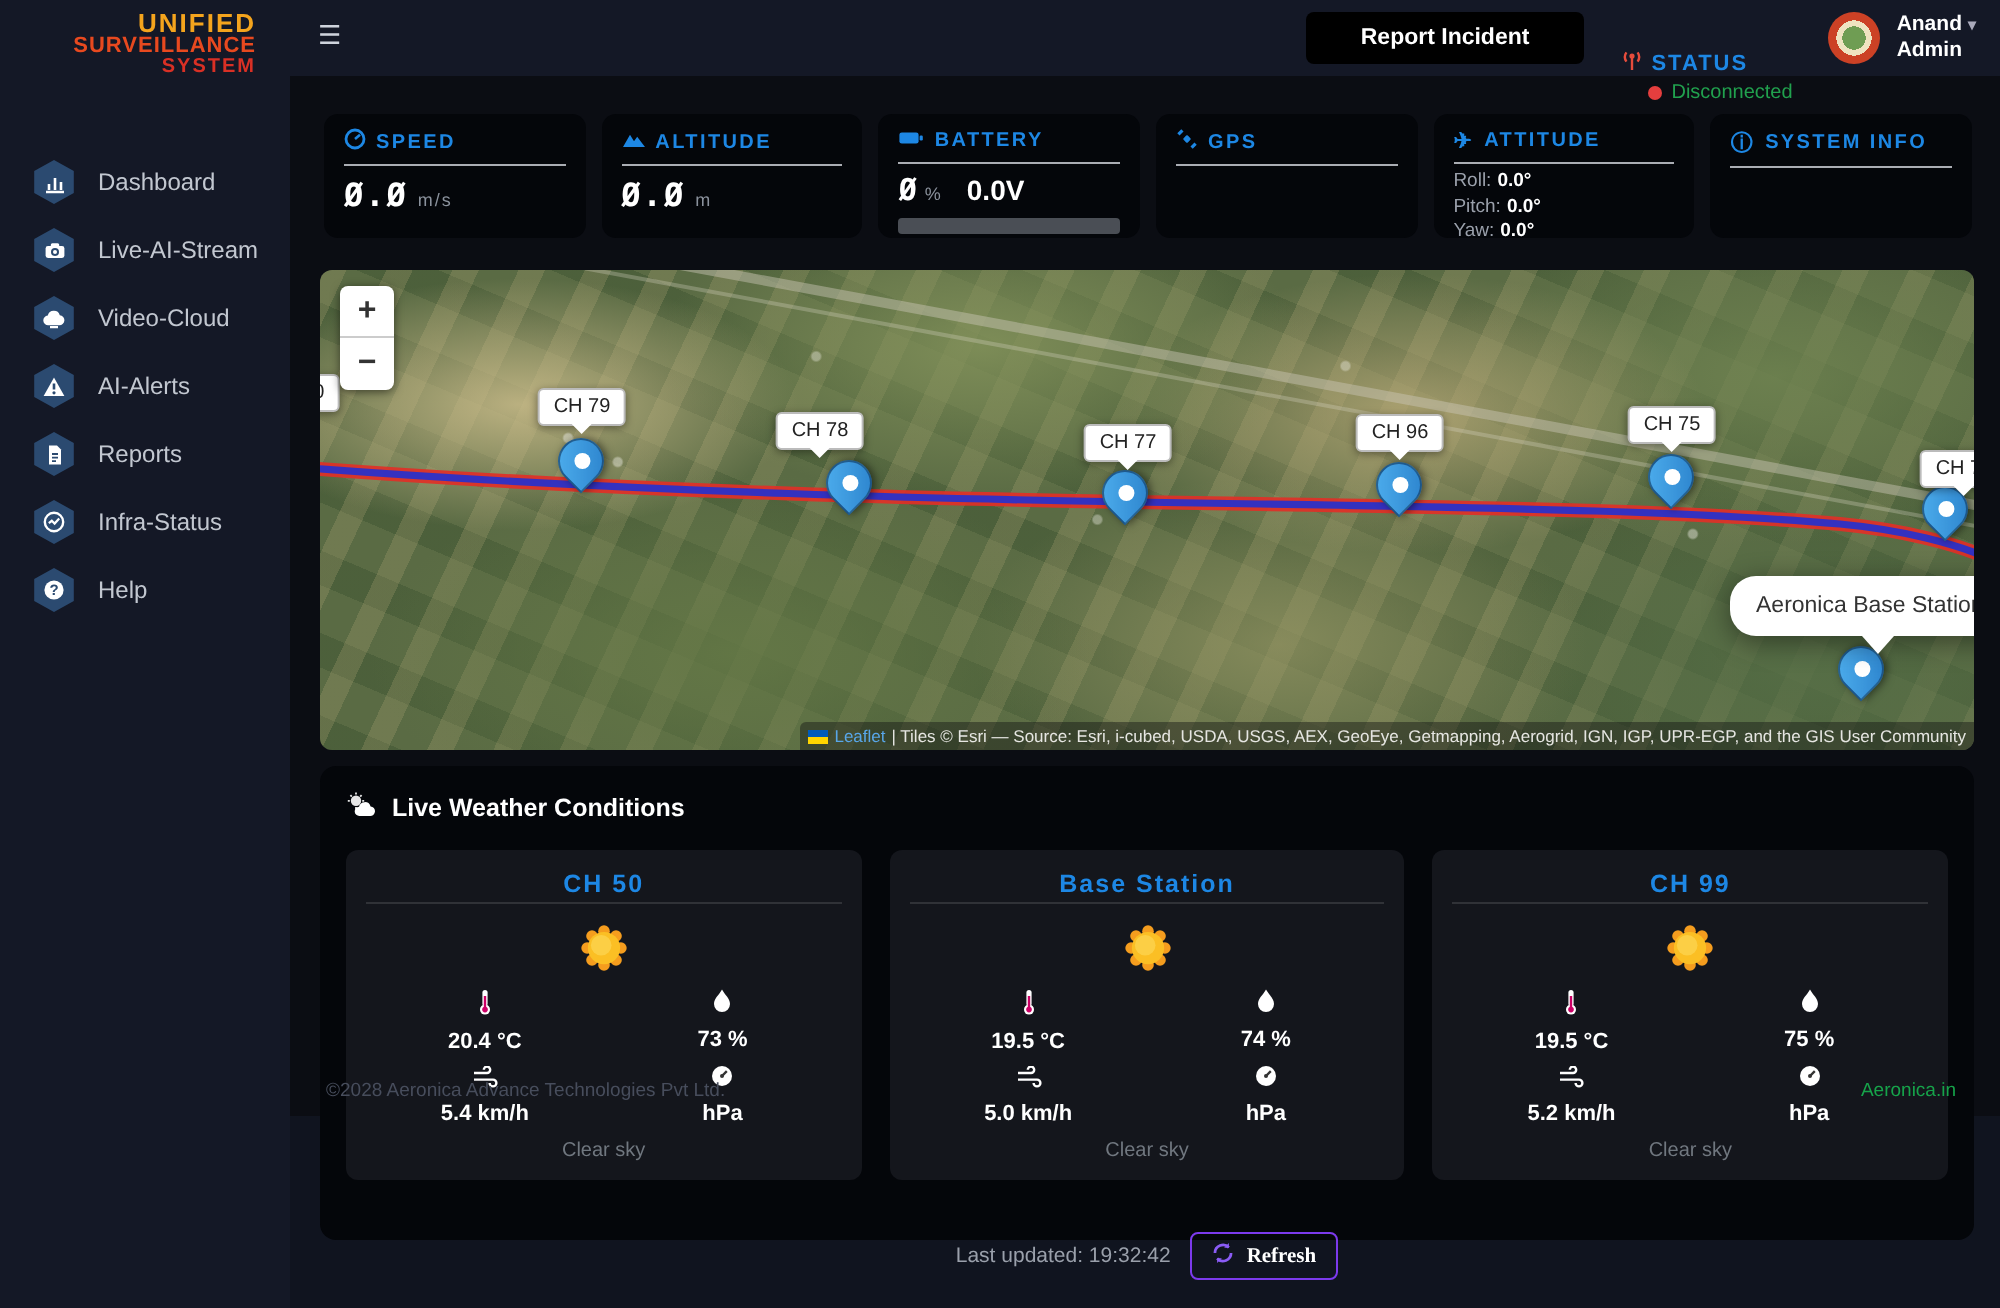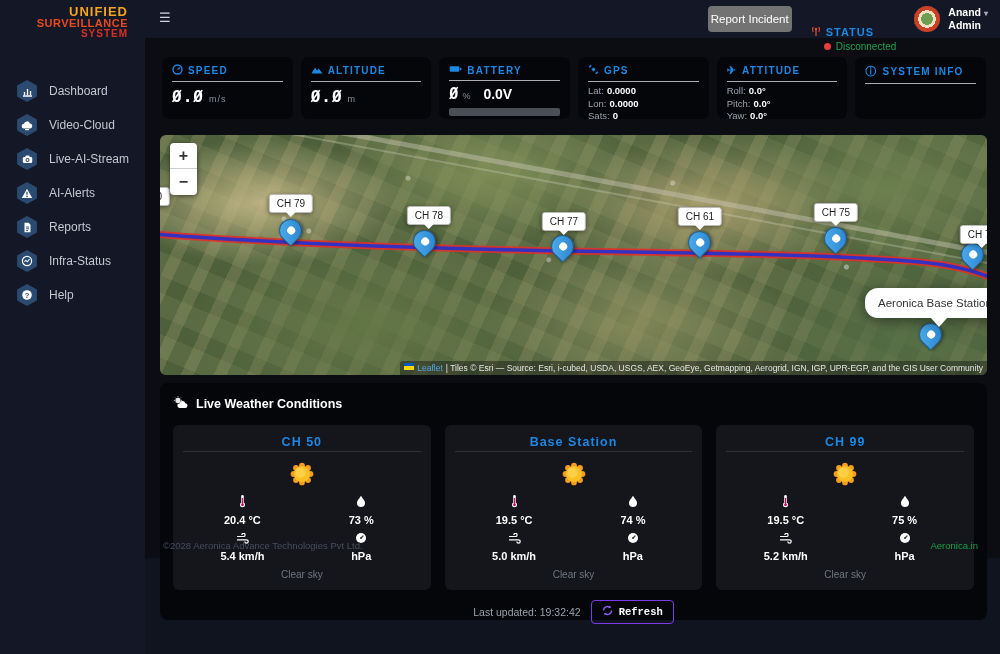--- a/index.html
+++ b/index.html
@@ -13,22 +13,22 @@
 
   
   .logo { position:absolute; left:18px; top:5px; width:110px; text-align:right; line-height:1.0; }
   .logo .l1 { color:#f4a41d; font-size:13px; font-weight:bold; letter-spacing:1px; }
   .logo .l2 { color:#e8491f; font-size:11px; font-weight:bold; letter-spacing:0.5px; }
   .logo .l3 { color:#d93025; font-size:10px; font-weight:bold; letter-spacing:1px; }
 
   .hamburger { position:absolute; left:159px; top:10px; color:#cfd3dc; font-size:13px; cursor:pointer; }
 
   .hdr-right { position:absolute; right:12px; top:0; height:38px; display:flex; align-items:center; gap:18px; }
-  .report-btn { background:#737373; color:#fff; font-weight:normal; font-size:11.5px;
-    border:none; border-radius:4px; padding:7px 3px; cursor:pointer; }
+  .report-btn { background:#000000; color:#fff; font-weight:bold; font-size:11.5px;
+    border:none; border-radius:4px; padding:7px 27px; cursor:pointer; }
   .status-block { display:flex; flex-direction:column; gap:2px;margin-top:38px; }
   .status-row1 { display:flex; align-items:center; gap:4px; color:#1d87e4; font-weight:bold;
     font-size:11px; letter-spacing:1px; }
   .status-row2 { display:flex; align-items:center; gap:5px; font-size:10px; color:#21a14e; padding-left:14px; }
   .dot { width:7px; height:7px; border-radius:50%; background:#e53e3e; display:inline-block; }
   .user-block { display:flex; align-items:center; gap:8px; cursor:pointer; }
   .avatar { width:26px; height:26px; border-radius:50%;
     background:radial-gradient(circle, #6f9d53 0 32%, #efe3c0 32% 48%, #cc4125 48% 72%, #f0e4c4 72% 86%, #b5391f 86% 100%); }
   .user-names { color:#fff; font-size:10.5px; font-weight:bold; line-height:1.25; }
   .caret { color:#aab; font-size:8px; margin-left:3px; }
@@ -103,45 +103,45 @@
     box-shadow:0 1px 4px rgba(0,0,0,0.4); z-index:5; }
   .map-tip::after { content:""; position:absolute; left:50%; bottom:-5px; margin-left:-5px;
     border-left:5px solid transparent; border-right:5px solid transparent; border-top:5px solid #fff; }
   .popup { position:absolute; left:705px; top:153px; background:#fff; border-radius:13px;
     padding:9px 22px 9px 13px; font-size:11.5px; color:#333; box-shadow:0 3px 14px rgba(0,0,0,0.45);
     white-space:nowrap; z-index:6; }
   .popup::after { content:""; position:absolute; left:50%; bottom:-9px; margin-left:-8px;
     border-left:8px solid transparent; border-right:8px solid transparent; border-top:9px solid #fff; }
 
   .attrib { position:absolute; right:0; bottom:0; background:rgba(20,22,20,0.45); color:#e6e6e2;
-    font-size:8.5px; padding:2px 4px; z-index:6; display:flex; align-items:flex-start; gap:3px;
+    font-size:8.5px; padding:2px 4px; z-index:6; display:flex; align-items:center; gap:3px;
     border-top-left-radius:3px; }
   .ua-flag { display:inline-block; width:10px; height:7px;
     background:linear-gradient(#005BBB 0 50%, #FFD500 50% 100%); }
   .leaflet-link { color:#58a6e8; cursor:pointer; }
 
   
   .weather { position:absolute; left:15px; top:345px; width:827px; height:237px;
     background:#04060a; border-radius:8px; padding:13px 13px 0 13px; }
   .weather-title { display:flex; align-items:center; gap:7px; color:#fff; font-weight:bold; font-size:12.5px; }
   .wcards { display:flex; gap:14px; margin-top:13px; }
   .wcard { flex:1; height:165px; background:#14161c; border-radius:6px; padding:10px 10px 0 10px; }
   .wcard-title { text-align:center; color:#1d87e4; font-weight:bold; font-size:12.5px; letter-spacing:1px;
     padding-bottom:2px; border-bottom:1px solid rgba(255,255,255,0.12); }
   .sunwrap { display:flex; justify-content:center; margin-top:7px; }
   .wgrid { display:flex; flex-wrap:wrap; margin-top:5px; }
   .wcell { width:50%; text-align:center; margin-bottom:4px; }
   .wval { color:#fff; font-weight:bold; font-size:11px; margin-top:2px; }
   .wcond { text-align:center; color:#70777f; font-size:10px; margin-top:3px; }
 
-  .updated-row { display:flex; justify-content:center; align-items:center; gap:10px; margin-top:10px; }
+  .updated-row { display:flex; justify-content:center; align-items:center; gap:10px; margin-top:26px; }
   .updated-txt { color:#9aa0ab; font-size:10.5px; }
   .refresh-btn { display:flex; align-items:center; gap:6px; background:transparent;
     border:1px solid #7c3aed; border-radius:4px; color:#fff; font-weight:bold; font-size:10.5px;
-    padding:4px 10px; cursor:pointer; font-family:Liberation Mono, monospace; }
+    padding:4px 10px; cursor:pointer; font-family:Liberation Serif, serif; }
 
   
   .footer { position:absolute; left:0; bottom:0; width:855px; height:26px; display:flex;
     justify-content:space-between; align-items:center; padding:0 22px 0 18px; }
   .copy { color:#474d5c; font-size:9.5px; }
   .site-link { color:#16a34a; font-size:9.5px; cursor:pointer; }
 </style>
 </head>
 <body>
 
@@ -192,37 +192,37 @@
               <path d="M2.5 9V6"></path>
               <path d="M5.5 9V3"></path>
               <path d="M8.5 9V5"></path>
             </g>
           </svg>
         </span>
       <span class="nav-label">Dashboard</span>
     </div>
     <div class="nav-item">
       <span class="hexicon">
-        <svg width="12" height="11" viewBox="0 0 12 11">
-            <path d="M3.2 8.6a2.4 2.4 0 0 1-.3-4.8 3.1 3.1 0 0 1 6-0.2 2.5 2.5 0 0 1-.4 5z" fill="#fff"></path>
-        <path d="M4 9.6h4" stroke="#fff" stroke-width="1.1"></path>
-          </svg>
-        </span>
-      <span class="nav-label">Video-Cloud</span>
-    </div>
-    <div class="nav-item">
-      <span class="hexicon">
         <svg width="11" height="11" viewBox="0 0 11 11">
             <rect x="0.8" y="3" width="9.4" height="6" rx="1.2" fill="#fff"></rect>
         <rect x="3.4" y="1.6" width="4.2" height="2" rx="0.8" fill="#fff"></rect>
         <circle cx="5.5" cy="6" r="2" fill="#2b4a70"></circle>
             <circle cx="5.5" cy="6" r="1" fill="#fff"></circle>
           </svg>
         </span>
       <span class="nav-label">Live-AI-Stream</span>
+    </div>
+    <div class="nav-item">
+      <span class="hexicon">
+        <svg width="12" height="11" viewBox="0 0 12 11">
+            <path d="M3.2 8.6a2.4 2.4 0 0 1-.3-4.8 3.1 3.1 0 0 1 6-0.2 2.5 2.5 0 0 1-.4 5z" fill="#fff"></path>
+        <path d="M4 9.6h4" stroke="#fff" stroke-width="1.1"></path>
+          </svg>
+        </span>
+      <span class="nav-label">Video-Cloud</span>
     </div>
     <div class="nav-item">
       <span class="hexicon">
         <svg width="12" height="11" viewBox="0 0 12 11">
             <path d="M6 0.8 11.2 10H0.8z" fill="#fff"></path>
         <path d="M6 3.8v3" stroke="#2b4a70" stroke-width="1.3"></path>
             <circle cx="6" cy="8.4" r="0.8" fill="#2b4a70"></circle>
           </svg>
         </span>
       <span class="nav-label">AI-Alerts</span>
@@ -308,25 +308,20 @@
 
     <div class="tcard">
       <div class="tcard-head">
         <span>
           <svg width="11" height="11" viewBox="0 0 11 11">
               <rect x="4" y="4" width="3" height="3" rx="0.6" fill="#1d87e4" transform="rotate(45 5.5 5.5)"></rect>
           <path d="M1.2 3.2 3.2 1.2M7.8 9.8 9.8 7.8" stroke="#1d87e4" stroke-width="1.6"></path>
             </svg></span>
         <span>GPS</span>
       </div>
-      <div class="kvrows">
-        <div><span>Lat:</span><b>0.0000</b></div>
-        <div><span>Lon:</span><b>0.0000</b></div>
-        <div><span>Sats:</span><b>0</b></div>
-      </div>
     </div>
 
     <div class="tcard">
       <div class="tcard-head">
         <span style="font-size:11px;color:#1d87e4;">✈</span>
         <span>ATTITUDE</span>
       </div>
       <div class="kvrows">
         <div><span>Roll:</span><b>0.0°</b></div>
         <div><span>Pitch:</span><b>0.0°</b></div>
@@ -353,23 +348,23 @@
       <path d="M -6 99 C 150 111, 320 115, 470 117 C 600 119, 690 121, 760 127 C 792 130, 818 137, 834 144" fill="none" stroke="#2b32c8" stroke-width="3.6" stroke-opacity="0.95"></path>
     </svg>
 
     <div class="zoomctl">
       <div class="zbtn">+</div>
       <div class="zbtn">−</div>
     </div>
 
     <div class="map-tip" style="left:-12px; top:52px;">CH 80</div>
     <div class="map-tip" style="left:131px; top:59px;">CH 79</div>
-    <div class="map-tip" style="left:269px; top:71px;text-align:right;">CH 78</div>
+    <div class="map-tip" style="left:250px; top:71px;text-align:right;">CH 78</div>
     <div class="map-tip" style="left:404px; top:77px;">CH 77</div>
-    <div class="map-tip" style="left:540px; top:72px;">CH 61</div>
+    <div class="map-tip" style="left:540px; top:72px;">CH 96</div>
     <div class="map-tip" style="left:676px; top:68px;">CH 75</div>
     <div class="map-tip" style="left:822px; top:90px;">CH 74</div>
 
     <div class="pin" style="left:119px; top:84px;"></div>
     <div class="pin" style="left:253px; top:95px;"></div>
     <div class="pin" style="left:391px; top:100px;"></div>
     <div class="pin" style="left:528px; top:96px;"></div>
     <div class="pin" style="left:664px; top:92px;"></div>
     <div class="pin" style="left:801px; top:108px;"></div>
     <div class="pin" style="left:759px; top:188px;"></div>

